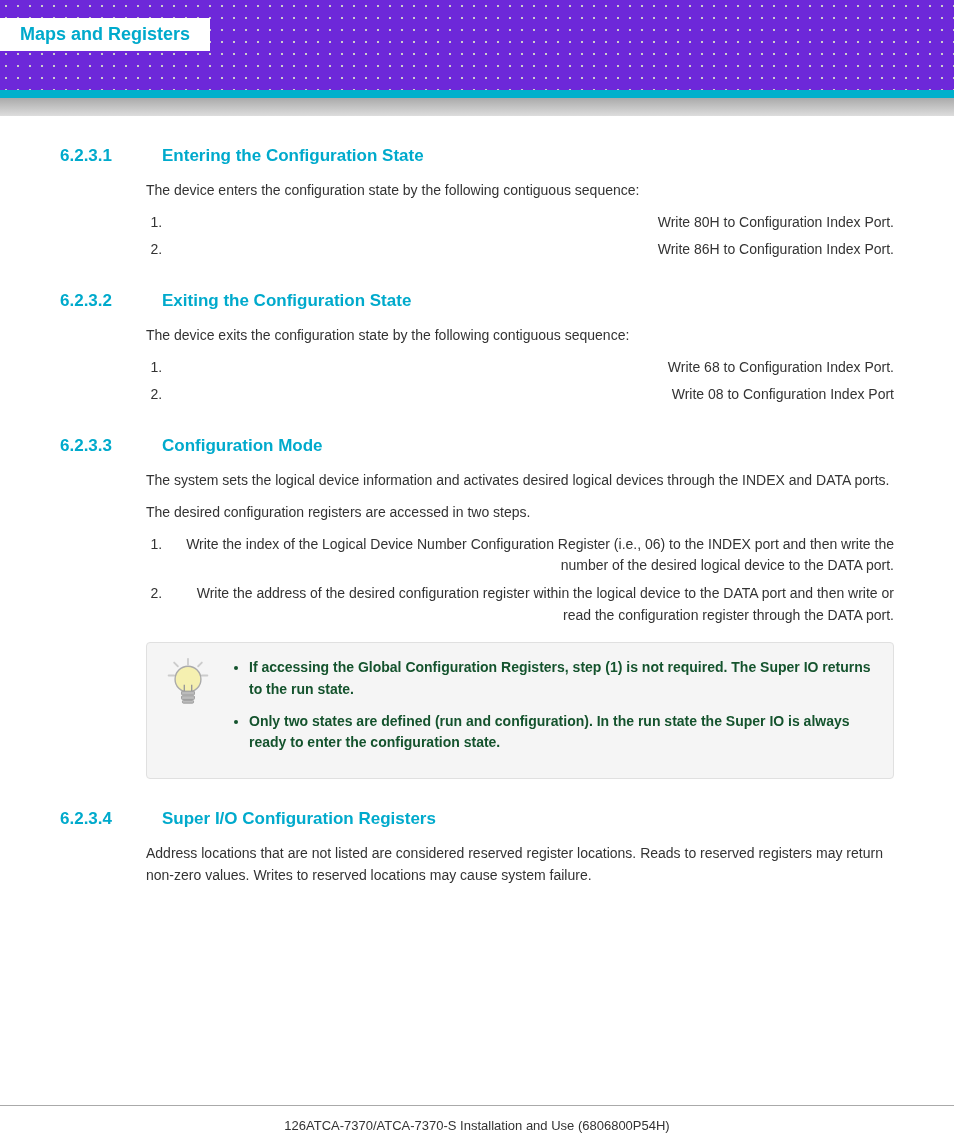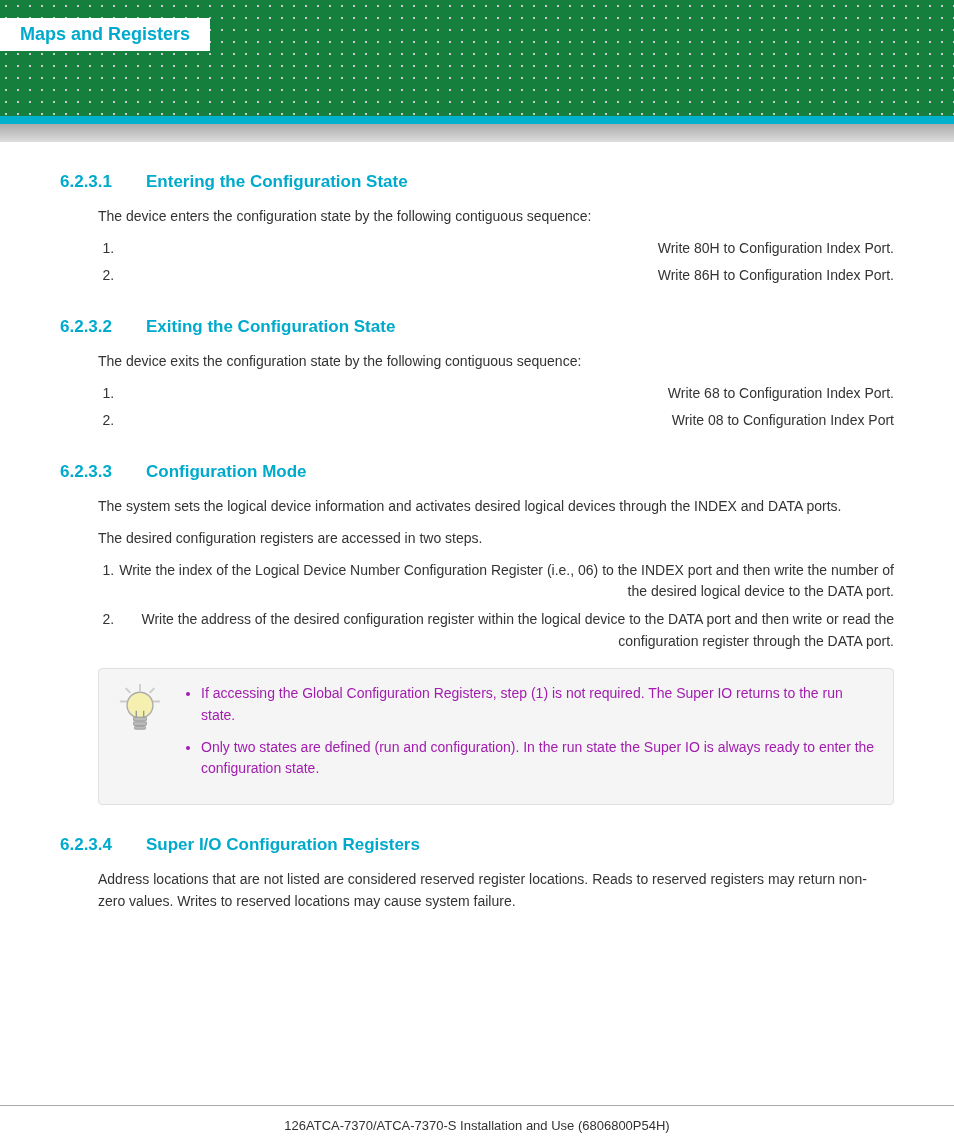--- a/index.html
+++ b/index.html
@@ -15,24 +15,24 @@
 
     .page-wrapper {
       width: 954px;
       min-height: 1145px;
       display: flex;
       flex-direction: column;
     }
 
     
     .header-area {
-      background: #15803d;
+      background: #6d28d9;
       padding: 0;
       position: relative;
-      height: 116px;
+      height: 90px;
       overflow: hidden;
     }
 
     .dot-pattern {
       position: absolute;
       top: 0; left: 0; right: 0; bottom: 0;
       background-image: radial-gradient(circle, #cccccc 1px, transparent 1px);
       background-size: 12px 12px;
     }
 
@@ -72,40 +72,40 @@
     }
 
     
     .section {
       margin-bottom: 30px;
     }
 
     .section-header {
       display: flex;
       align-items: baseline;
-      gap: 16px;
+      gap: 32px;
       margin-bottom: 14px;
     }
 
     .section-number {
       font-size: 17px;
       font-weight: bold;
       color: #00aacc;
       white-space: nowrap;
       min-width: 70px;
     }
 
     .section-title {
       font-size: 17px;
       font-weight: bold;
       color: #00aacc;
     }
 
     .section-body {
-      margin-left: 38px;
+      margin-left: 86px;
     }
 
     .section-body p {
       margin-bottom: 10px;
       line-height: 1.55;
       color: #333;
       font-size: 14px;
     }
 
     .section-body ol {
@@ -145,22 +145,23 @@
     }
 
     .note-items ul {
       list-style: disc;
       margin-left: 18px;
     }
 
     .note-items ul li {
       margin-bottom: 10px;
       line-height: 1.55;
-      color: #a21caf;
-      font-size: 14px;
+      color: #14532d;
+      font-size: 14px;
+      font-weight: bold;
     }
 
     
     .footer {
       border-top: 1px solid #aaa;
       padding: 12px 60px;
       display: flex;
       justify-content: center;
       align-items: center;
       background: #fff;

